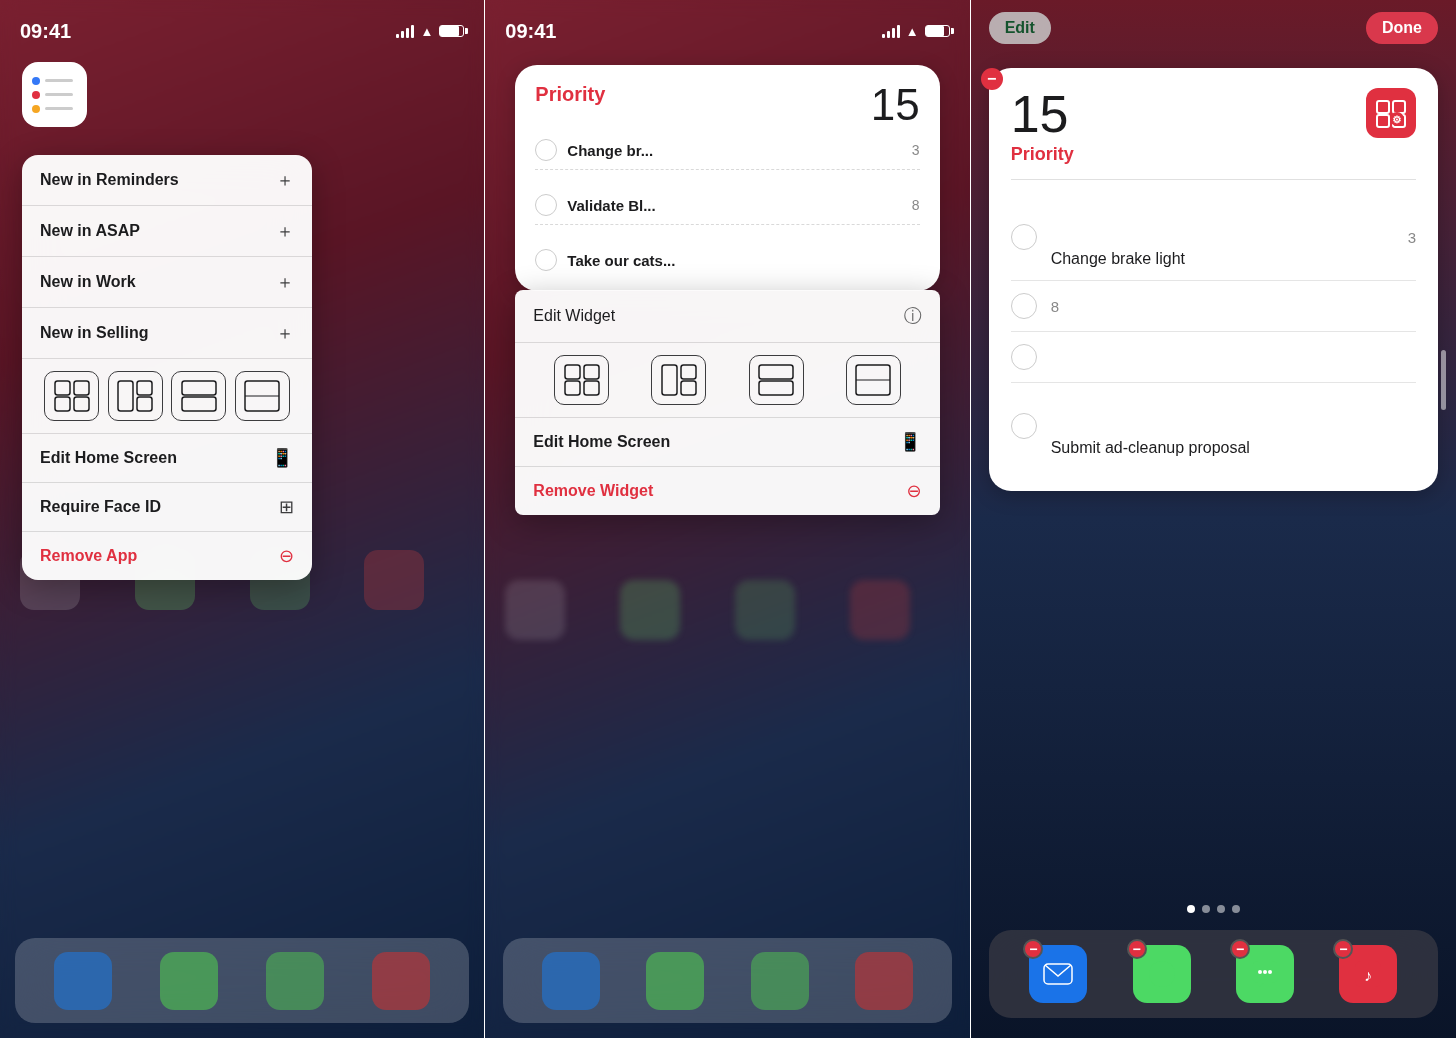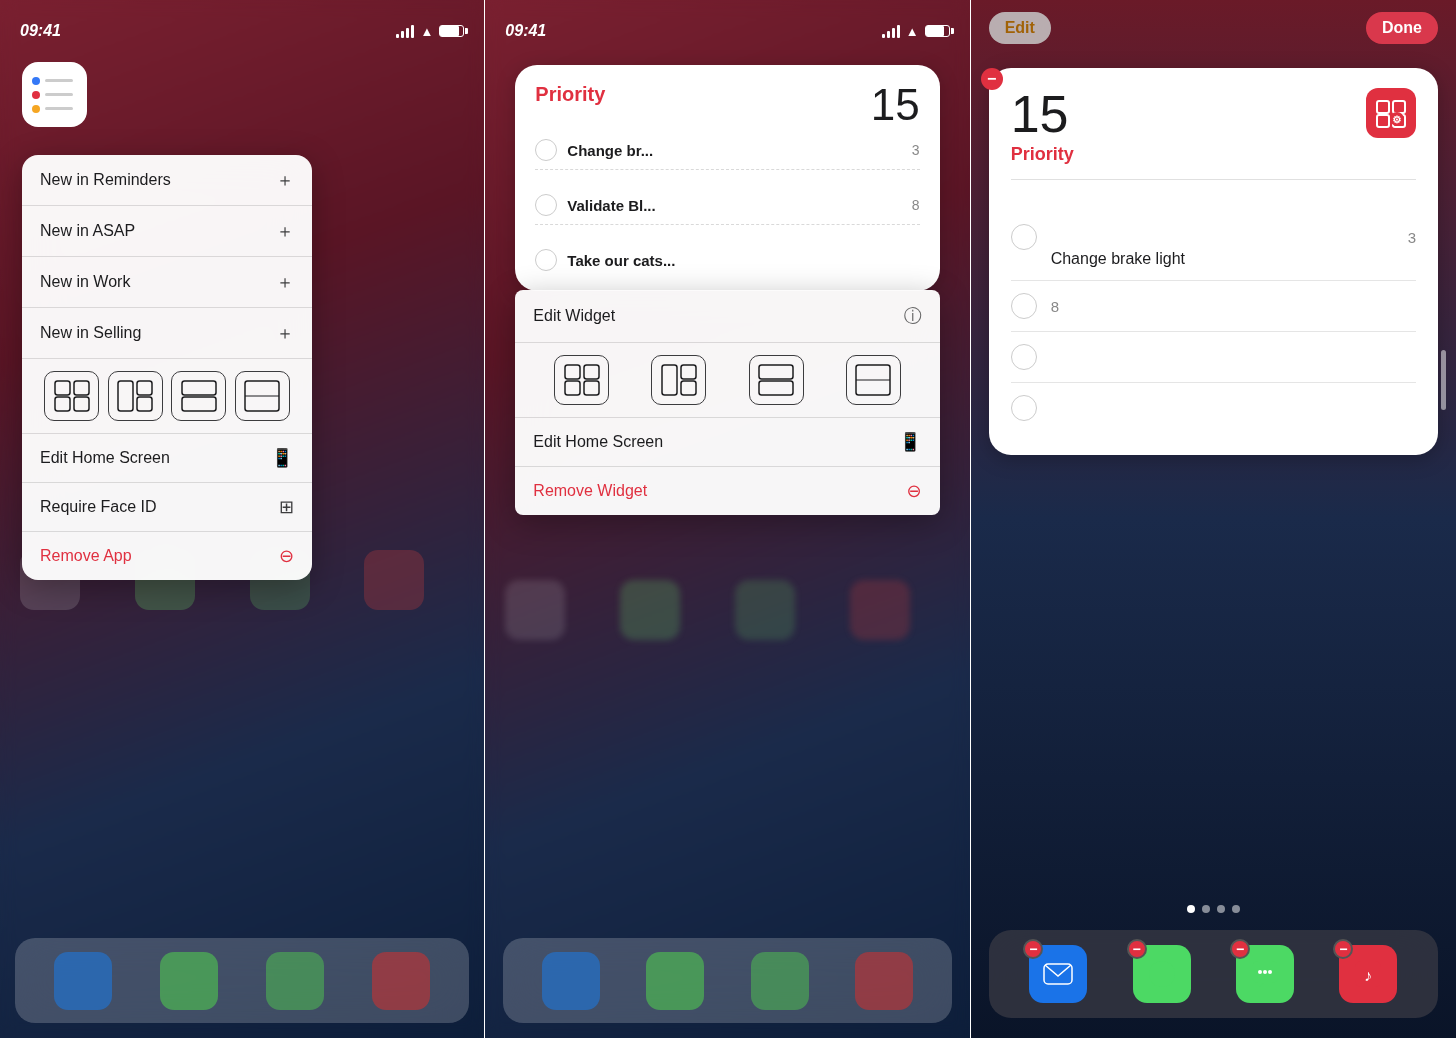--- a/index.html
+++ b/index.html
@@ -46,21 +46,21 @@
       height: 50px;
       display: flex;
       align-items: center;
       justify-content: space-between;
       padding: 12px 20px 0;
       z-index: 10;
       color: white;
       font-size: 15px;
       font-weight: 600;
     }
-    .status-time { font-size: 16px; font-weight: 700; font-style: italic; }
+    .status-time { font-size: 20px; font-weight: 700; }
     .status-icons { display: flex; align-items: center; gap: 6px; }
     .signal-bars { display: flex; align-items: flex-end; gap: 2px; }
     .signal-bar { background: white; width: 3px; border-radius: 1px; }
     .signal-bar:nth-child(1) { height: 4px; }
     .signal-bar:nth-child(2) { height: 7px; }
     .signal-bar:nth-child(3) { height: 10px; }
     .signal-bar:nth-child(4) { height: 13px; }
     .wifi-icon { font-size: 13px; }
     .battery-icon {
       width: 25px; height: 12px;
@@ -139,21 +139,21 @@
       align-items: center;
       justify-content: space-between;
       padding: 13px 18px;
       border-bottom: 0.5px solid rgba(0,0,0,0.12);
       cursor: pointer;
     }
     .menu-item:last-child { border-bottom: none; }
     .menu-item-label {
       font-size: 16px;
       color: #1c1c1e;
-      font-weight: 400;
+      font-weight: 700;
     }
     .menu-item-icon {
       font-size: 18px;
       color: #3c3c3e;
     }
     .menu-item-red .menu-item-label { color: #e03040; }
     .menu-item-red .menu-item-icon { color: #e03040; }
 
     
     .widget-sizes-row {
@@ -295,21 +295,21 @@
     .top-btn-edit {
       position: absolute;
       top: 12px;
       left: 18px;
       background: rgba(200,200,200,0.85);
       backdrop-filter: blur(10px);
       border-radius: 20px;
       padding: 7px 16px;
       font-size: 16px;
       font-weight: 600;
-      color: #a16207;
+      color: #14532d;
       z-index: 20;
     }
     .top-btn-done {
       position: absolute;
       top: 12px;
       right: 18px;
       background: rgba(230,60,80,0.9);
       backdrop-filter: blur(10px);
       border-radius: 20px;
       padding: 7px 16px;
@@ -755,20 +755,21 @@
     <div class="expanded-task">
       <div class="task-circle-lg"></div>
       <span class="task-count-lg">8</span>
     </div>
     <div class="expanded-task">
       <div class="task-circle-lg"></div>
       <span class="task-count-lg"></span>
     </div>
     <div class="expanded-task">
       <div class="task-circle-lg"></div>
+      <span class="task-name-lg">Submit ad-cleanup proposal</span>
       <span class="task-count-lg"></span>
     </div>
   </div>
 
   <div style="position:absolute;right:10px;top:350px;width:5px;height:60px;background:rgba(255,255,255,0.5);border-radius:3px;z-index:10;"></div>
 
 
   <div class="page-dots">
     <div class="page-dot active"></div>
     <div class="page-dot"></div>

